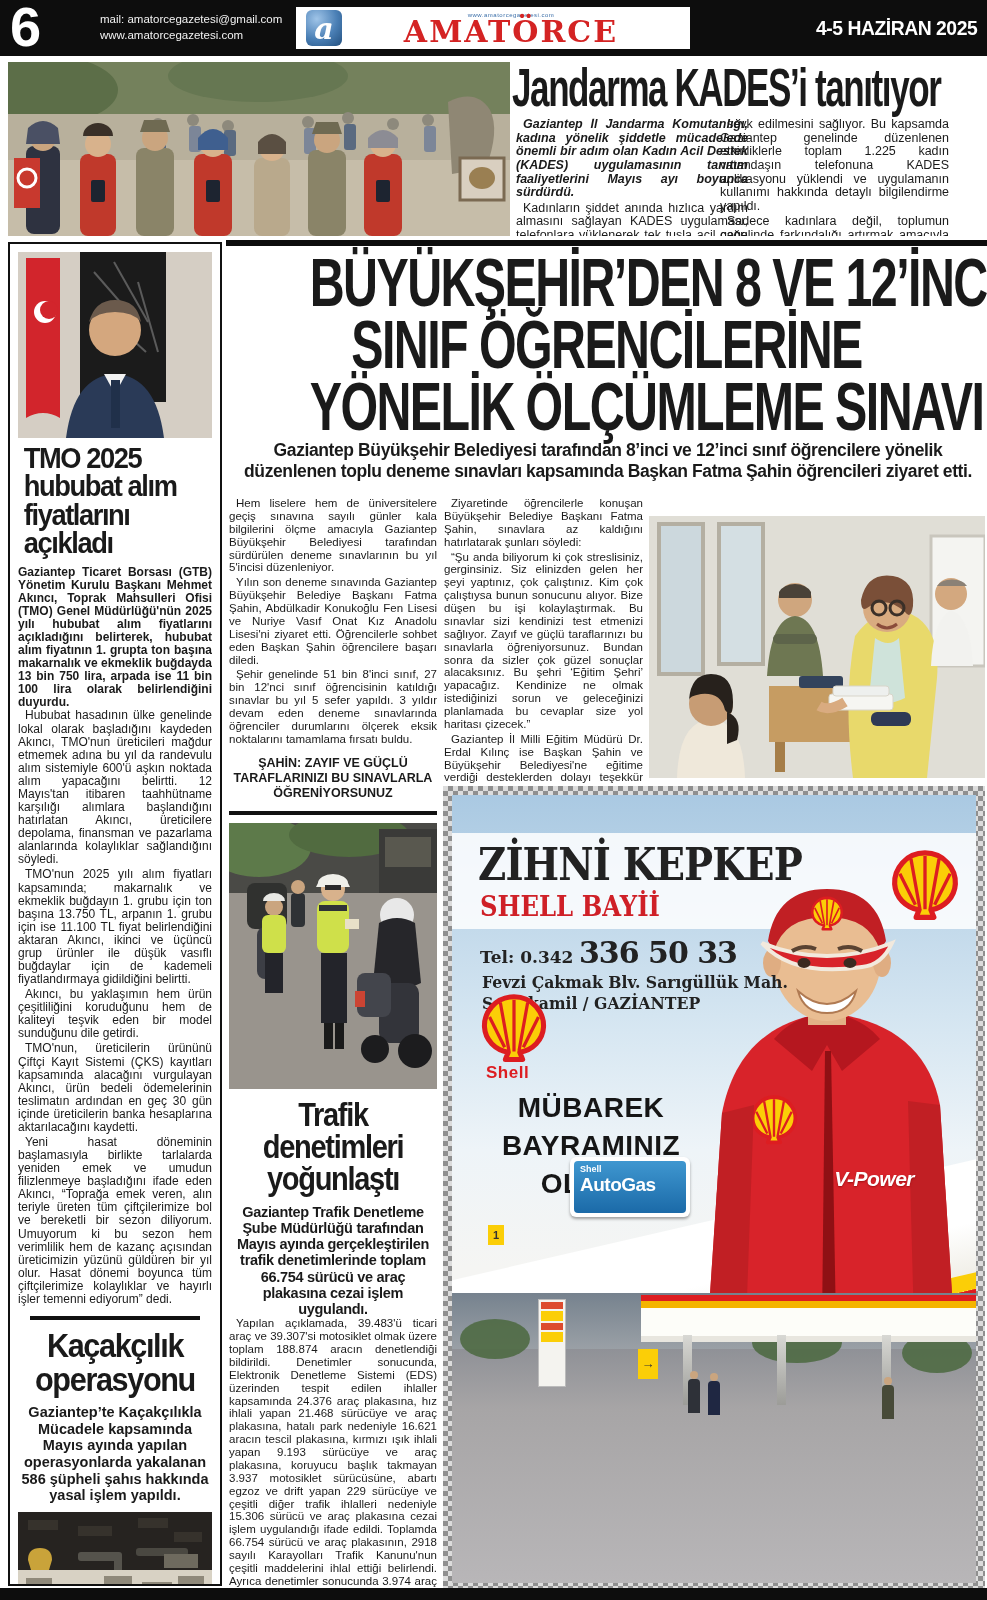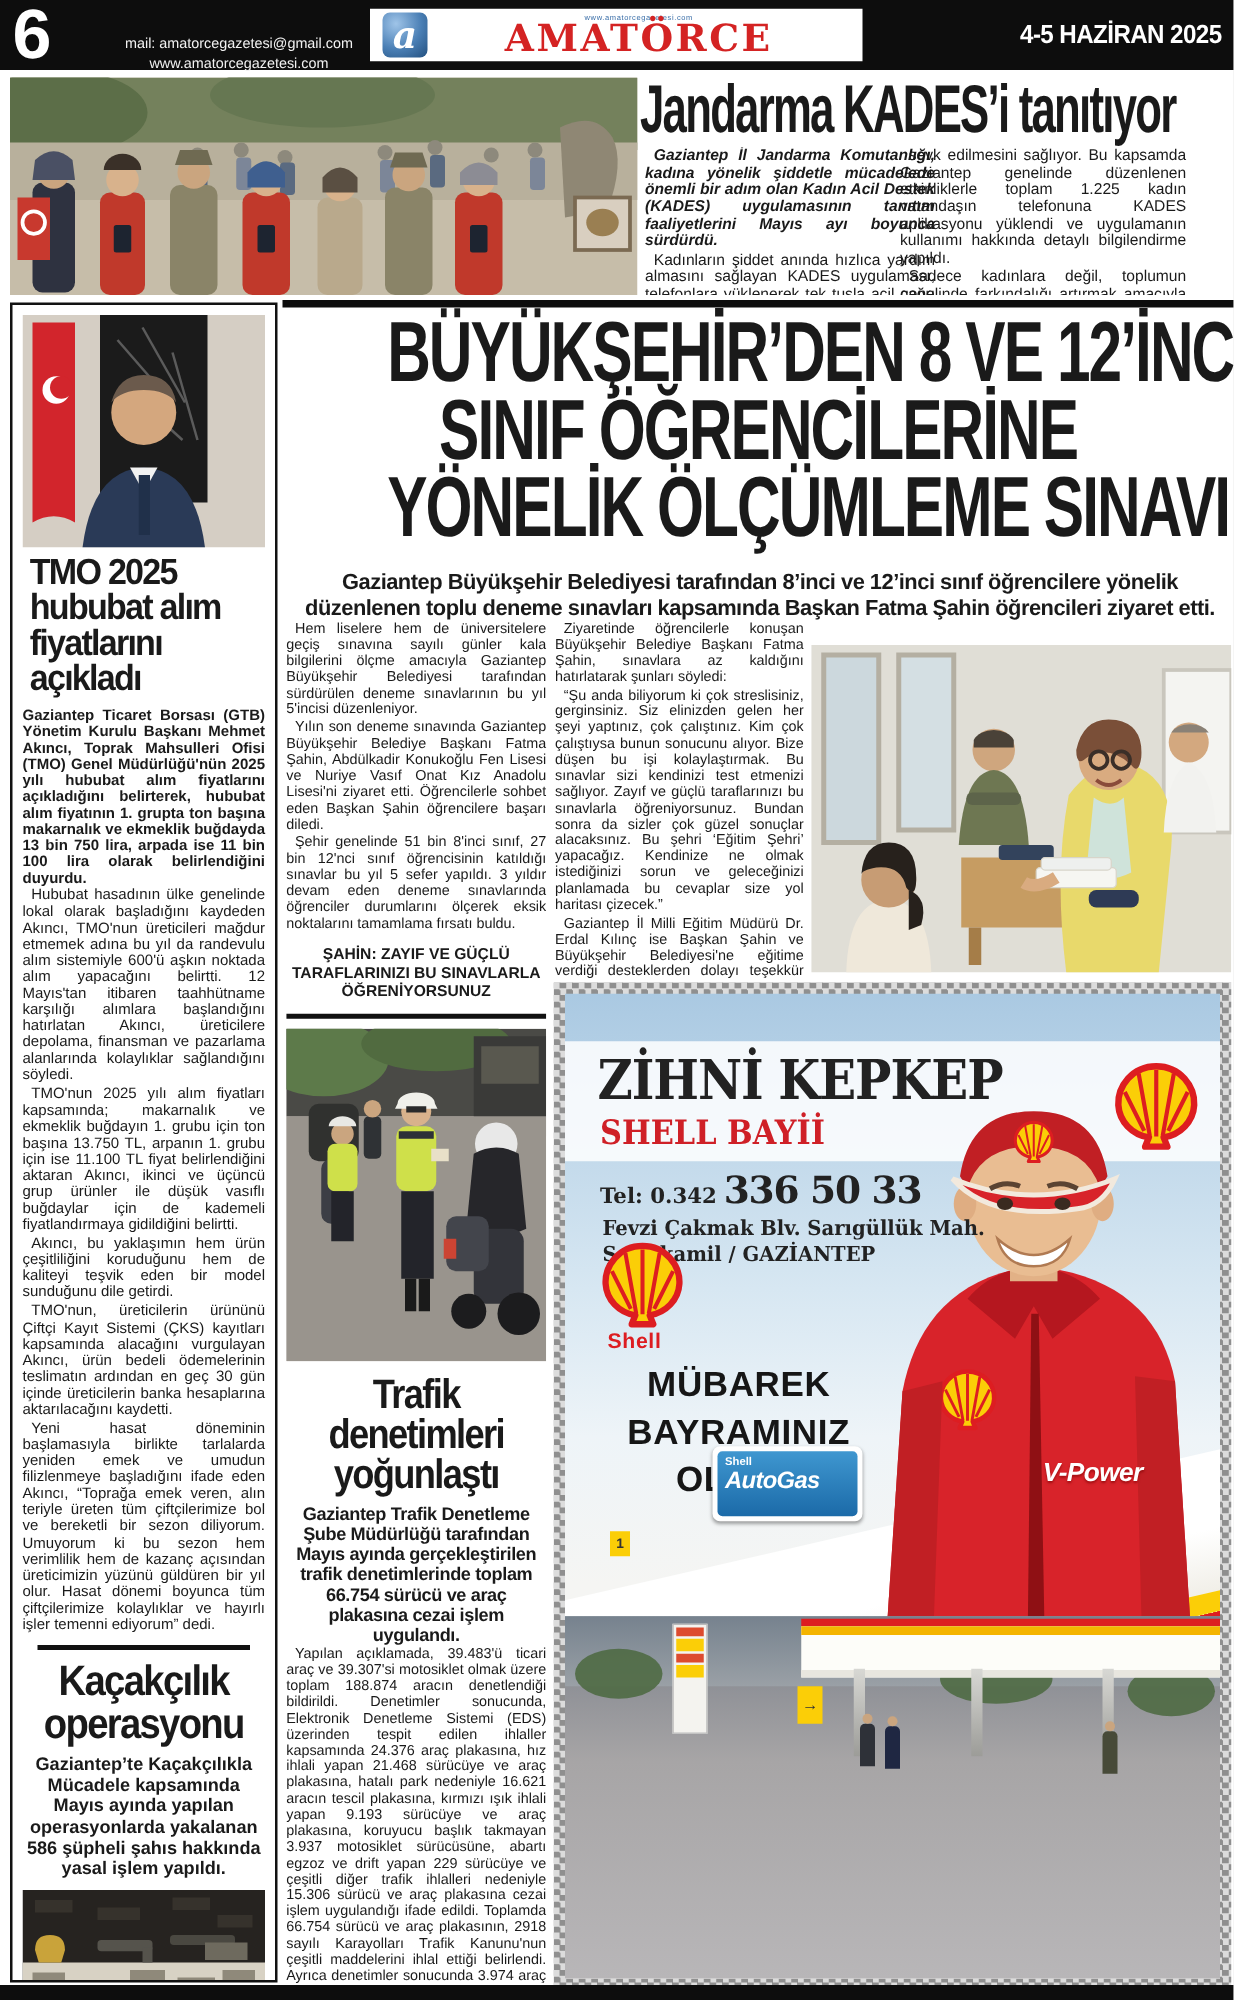--- a/index.html
+++ b/index.html
@@ -1,21 +1,21 @@
 <!DOCTYPE html>
 <html><head>
 <meta charset="utf-8">
 <style>
   html,body{margin:0;padding:0;background:#e8e8e6;}
   #page{position:relative;width:987px;height:1600px;background:#fff;overflow:hidden;
         font-family:"Liberation Sans",sans-serif;color:#1a1a1a;}
   
   .masthead{position:absolute;left:0;top:0;width:987px;height:56px;background:#0d0d0d;}
   .pageno{position:absolute;left:10px;top:-6px;color:#fff;font-size:56px;font-weight:bold;}
-  .contact{position:absolute;left:100px;top:28px;color:#f2f2f2;font-size:11.5px;line-height:1.35;text-align:center;}
+  .contact{position:absolute;left:100px;top:12px;color:#f2f2f2;font-size:11.5px;line-height:1.35;text-align:left;}
   .logobox{position:absolute;left:296px;top:7px;width:394px;height:42px;background:#fff;display:flex;align-items:center;padding:0 10px;box-sizing:border-box;}
   .logo-a{width:36px;height:36px;border-radius:6px;background:radial-gradient(circle at 30% 25%,#9fc4e8,#4a7fb5 55%,#23507f);color:#fff;
           font-family:"DejaVu Serif",serif;font-weight:bold;font-size:30px;display:flex;align-items:center;justify-content:center;font-style:italic;}
   .logo-wrap{flex:1;text-align:center;}
   .logo-site{font-size:6px;color:#3a6ea8;letter-spacing:.5px;}
   .logo-main{font-family:"DejaVu Serif",serif;color:#d42323;font-weight:bold;font-size:30px;letter-spacing:2px;line-height:.9;}
   .edition-date{position:absolute;right:10px;top:16px;color:#fff;font-size:21px;font-weight:bold;letter-spacing:-.5px;transform:scaleX(.92);transform-origin:right;}
   
   .jtext{ text-align:justify;}
   p.np{margin:0 0 2px 0;text-indent:7px;}
@@ -36,21 +36,21 @@
   .left-body{font-size:12px;line-height:1.09;}
   .rail-rule{width:170px;margin:10px auto 8px auto;border-top:4px solid #111;}
   .kacak-title{text-align:center;line-height:1.0;}
   .kacak-title div{font-size:34px;font-weight:900;letter-spacing:-1.5px;transform:scaleX(.9);transform-origin:center;}
   .kacak-lead{margin-top:8px;text-align:center;font-weight:bold;font-size:14.5px;line-height:1.15;}
   .seized-photo{margin-top:8px;width:194px;height:106px;display:block;}
   
   .top-rule{position:absolute;left:226px;top:240px;width:761px;height:6px;background:#0d0d0d;}
   .main-head{position:absolute;left:226px;top:252px;width:761px;text-align:center;line-height:1.0;}
   .main-head div{font-size:62px;font-weight:900;letter-spacing:-2px;white-space:nowrap;transform:scale(.78,1.1);transform-origin:center;}
-  .main-sub{position:absolute;left:238px;top:455px;width:740px;text-align:center;font-weight:bold;font-size:17.5px;line-height:1.18;letter-spacing:-.4px;}
+  .main-sub{position:absolute;left:238px;top:440px;width:740px;text-align:center;font-weight:bold;font-size:17.5px;line-height:1.18;letter-spacing:-.4px;}
   .main-col1{position:absolute;left:229px;top:497px;width:208px;height:1092px;font-size:11.5px;line-height:1.12;overflow:hidden;}
   .main-col2{position:absolute;left:444px;top:497px;width:199px;height:286px;font-size:11.5px;line-height:1.12;overflow:hidden;}
   .crosshead{margin-top:10px;text-align:center;font-weight:bold;font-size:12.5px;line-height:1.2;}
   .col-rule{border-top:4px solid #111;margin:10px 0 8px 0;}
   .traffic-photo{width:208px;height:266px;display:block;}
   .traffic-title{margin-top:10px;text-align:center;line-height:.98;}
   .traffic-title div{font-size:33px;font-weight:900;letter-spacing:-1.5px;transform:scaleX(.88);transform-origin:center;}
   .traffic-lead{margin-top:8px;text-align:center;font-weight:bold;font-size:14.5px;line-height:1.12;letter-spacing:-.3px;}
   .traffic-body{margin-top:8px;}
   .class-photo{position:absolute;left:649px;top:516px;width:336px;height:262px;}
@@ -66,21 +66,21 @@
   .ad-tel{position:absolute;left:28px;top:140px;font-family:"DejaVu Serif",serif;font-weight:bold;color:#222;}
   .ad-tel .small{font-size:17px;} .ad-tel .big{font-size:30px;letter-spacing:-1px;}
   .ad-addr{position:absolute;left:30px;top:178px;font-family:"DejaVu Serif",serif;font-weight:bold;font-size:16.5px;color:#222;line-height:1.25;transform:scaleX(.95);transform-origin:left;}
   .pecten-tr{position:absolute;right:14px;top:52px;width:74px;height:74px;}
   .pecten-l{position:absolute;left:26px;top:196px;width:72px;height:72px;}
   .shell-word{position:absolute;left:34px;top:268px;color:#dd1d21;font-weight:900;font-size:17px;letter-spacing:.5px;}
   .greeting{position:absolute;left:24px;top:294px;width:230px;text-align:center;font-weight:900;font-size:28px;line-height:1.35;color:#161616;letter-spacing:.5px;}
   .autogas{position:absolute;left:118px;top:362px;width:120px;height:60px;background:#fff;border-radius:6px;padding:4px;box-sizing:border-box;box-shadow:0 2px 3px rgba(0,0,0,.35);}
   .autogas-in{width:100%;height:100%;background:linear-gradient(#3f97d0,#1b6aa8);border-radius:4px;color:#fff;padding:3px 6px;box-sizing:border-box;}
   .autogas-in .s{font-size:9px;font-weight:bold;display:block;}
-  .autogas-in .b{font-size:19px;font-weight:bold;font-style:italic;letter-spacing:-.5px;}
+  .autogas-in .b{font-size:19px;font-weight:bold;letter-spacing:-.5px;}
   .price-tag{position:absolute;left:36px;top:430px;width:16px;height:20px;background:#fbce07;color:#333;font-size:11px;font-weight:bold;text-align:center;line-height:20px;}
   .man{position:absolute;right:-16px;top:60px;width:330px;height:470px;}
   .vpower-jacket{position:absolute;right:62px;top:372px;color:#fff;font-style:italic;font-weight:bold;font-size:21px;letter-spacing:-.5px;text-shadow:0 1px 2px rgba(120,0,0,.6);}
   .ad-station{position:absolute;left:0;top:498px;width:100%;height:290px;background:linear-gradient(#9aa5ad 0%,#8e9096 18%,#a7a5a6 40%,#b8b6b8 100%);}
   .st-build{position:absolute;left:0;top:0;width:100%;height:56px;background:linear-gradient(#76828e,#9aa0a6);}
   .st-tree{position:absolute;width:70px;height:40px;border-radius:50%;background:#4f6a44;opacity:.9;}
   .st-canopy{position:absolute;left:36%;top:8px;width:64%;height:34px;background:#fdfdf9;border-top:7px solid #f4b400;box-shadow:inset 0 -6px 0 #e8e6df;}
   .st-canopy-edge{position:absolute;left:36%;top:2px;width:64%;height:6px;background:#dd1d21;}
   .st-pillar{position:absolute;top:42px;width:9px;height:70px;background:linear-gradient(#d8d8d4,#9c9c98);}
   .st-pylon{position:absolute;left:86px;top:6px;width:26px;height:86px;background:#f4f3ef;border:1px solid #bbb;}

